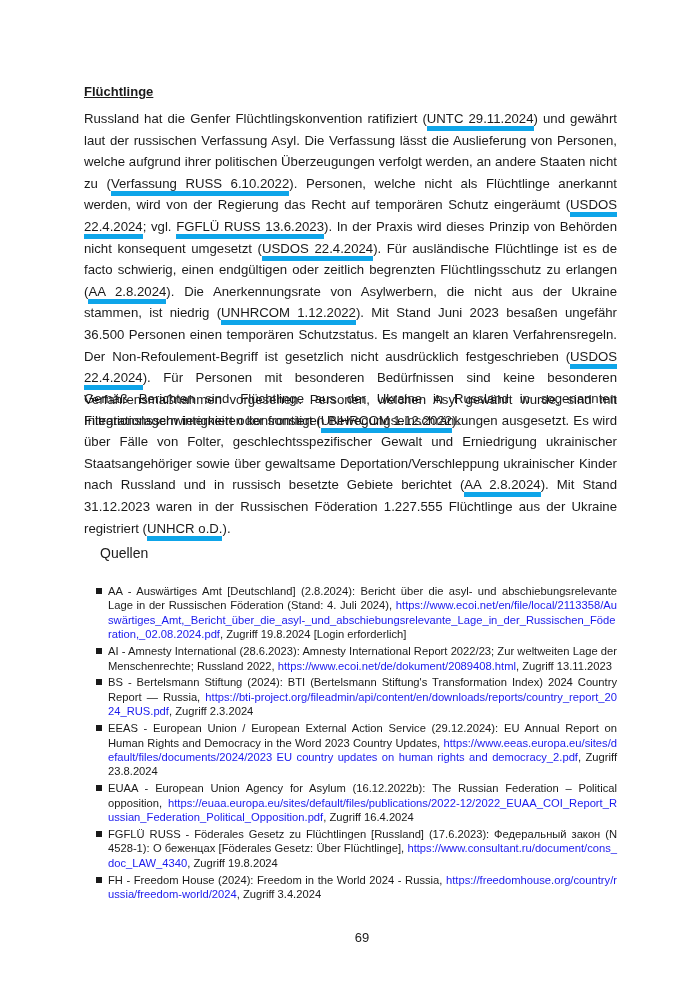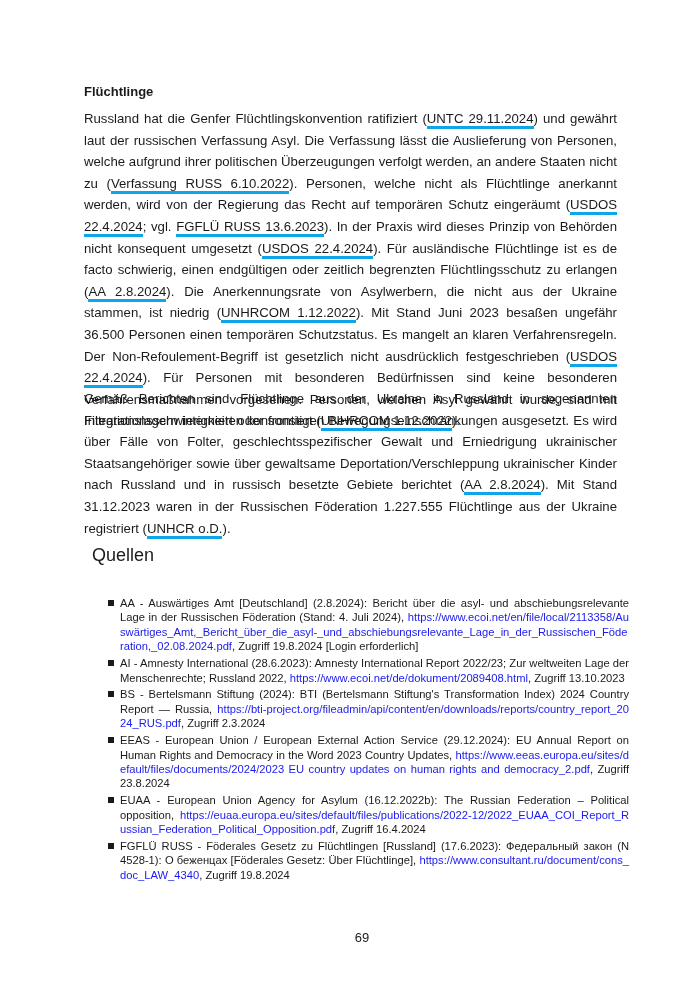--- a/index.html
+++ b/index.html
@@ -1,39 +1,40 @@
 <!DOCTYPE html>
 <html><head>
   <meta charset="utf-8">
   <style>
     html, body { margin: 0; padding: 0; background: #ffffff; }
     body { width: 700px; height: 990px; position: relative; overflow: hidden; font-family: "Liberation Sans", sans-serif; color: #1a1a1a; }
     .page { position: absolute; left: 84px; top: 0; width: 533px; }
-    .heading { position: absolute; top: 84px; left: 0; font-weight: bold; font-size: 13px; }
+    .heading { position: absolute; top: 84px; left: 0; font-weight: bold; font-size: 13px; text-decoration: underline; }
     .para { font-size: 13.2px; line-height: 21.6px; text-align: justify; margin: 0; hyphens: manual; }
     .p1 { position: absolute; top: 108px; left: 0; width: 533px; }
     .p2 { position: absolute; top: 388px; left: 0; width: 533px; }
-    .cite { text-decoration: none; border-bottom: 3px solid #0ea5e9; color: #1a1a1a; }
-    .quellen { position: absolute; top: 545px; left: 8px; font-size: 18px; }
-    .sources { position: absolute; top: 584px; left: 12px; width: 521px; list-style: none; margin: 12px; padding: 0; }
+    .cite { text-decoration: none; border-bottom: 5px solid #0ea5e9; color: #1a1a1a; }
+    .quellen { position: absolute; top: 545px; left: 16px; font-size: 14px; }
+    .sources { position: absolute; top: 584px; left: 12px; width: 521px; list-style: none; margin: 0; padding: 0; }
     .sources li { position: relative; font-size: 11.2px; line-height: 14.4px; text-align: justify; padding-left: 12px; margin-bottom: 2.5px; }
     .bullet { position: absolute; left: 0; top: 4px; width: 6px; height: 6px; background: #1a1a1a; }
     .link { color: #1a1aee; text-decoration: none; word-break: break-all; }
     .pagenum { position: absolute; top: 930px; left: 0; width: 700px; text-align: center; font-size: 13px; padding-left: 12px; }
   </style>
 </head>
 <body>
 
 <div class="page">
   <div class="heading">Flüchtlinge</div>
   <p class="para p1">Russland hat die Genfer Flüchtlingskonvention ratifiziert (<span class="cite">UNTC 29.11.2024</span>) und gewährt laut der russischen Verfassung Asyl. Die Verfassung lässt die Auslieferung von Personen, welche aufgrund ihrer politischen Überzeugungen verfolgt werden, an andere Staaten nicht zu (<span class="cite">Verfassung RUSS 6.10.2022</span>). Personen, welche nicht als Flüchtlinge anerkannt werden, wird von der Regierung das Recht auf temporären Schutz eingeräumt (<span class="cite">USDOS 22.4.2024</span>; vgl. <span class="cite">FGFLÜ RUSS 13.6.2023</span>). In der Praxis wird dieses Prinzip von Behörden nicht konsequent umgesetzt (<span class="cite">USDOS 22.4.2024</span>). Für ausländische Flüchtlinge ist es de facto schwierig, einen endgültigen oder zeitlich begrenzten Flüchtlingsschutz zu erlangen (<span class="cite">AA 2.8.2024</span>). Die Anerkennungsrate von Asylwerbern, die nicht aus der Ukraine stammen, ist niedrig (<span class="cite">UNHRCOM 1.12.2022</span>). Mit Stand Juni 2023 besaßen ungefähr 36.500 Personen einen temporären Schutzstatus. Es mangelt an klaren Verfahrensregeln. Der Non-Refoulement-Begriff ist gesetzlich nicht ausdrücklich festgeschrieben (<span class="cite">USDOS 22.4.2024</span>). Für Personen mit besonderen Bedürfnissen sind keine besonderen Verfahrensmaßnahmen vorgesehen. Personen, welchen Asyl gewährt wurde, sind mit Integrationsschwierigkeiten konfrontiert (<span class="cite">UNHRCOM 1.12.2022</span>).</p>
   <p class="para p2">Gemäß Berichten sind Flüchtlinge aus der Ukraine in Russland in sogenannten Filtrationslagern interniert oder sonstigen Bewegungseinschränkungen ausgesetzt. Es wird über Fälle von Folter, geschlechtsspezifischer Gewalt und Erniedrigung ukrainischer Staatsangehöriger sowie über gewaltsame Deportation/Verschleppung ukrainischer Kinder nach Russland und in russisch besetzte Gebiete berichtet (<span class="cite">AA 2.8.2024</span>). Mit Stand 31.12.2023 waren in der Russischen Föderation 1.227.555 Flüchtlinge aus der Ukraine registriert (<span class="cite">UNHCR o.D.</span>).</p>
   <div class="quellen">Quellen</div>
   <ul class="sources">
       <li><span class="bullet"></span><span>AA - Auswärtiges Amt [Deutschland] (2.8.2024): Bericht über die asyl- und abschiebungsrelevante Lage in der Russischen Föderation (Stand: 4. Juli 2024), </span><span class="link">https://www.ecoi.net/en/file/local/2113358/Auswärtiges_Amt,_Bericht_über_die_asyl-_und_abschiebungsrelevante_Lage_in_der_Russischen_Föderation,_02.08.2024.pdf</span><span>, Zugriff 19.8.2024 [Login erforderlich]</span></li>
-      <li><span class="bullet"></span><span>AI - Amnesty International (28.6.2023): Amnesty International Report 2022/23; Zur weltweiten Lage der Menschenrechte; Russland 2022, </span><span class="link">https://www.ecoi.net/de/dokument/2089408.html</span><span>, Zugriff 13.10.2023</span></li>
+      <li><span class="bullet"></span><span>AI - Amnesty International (28.6.2023): Amnesty International Report 2022/23; Zur weltweiten Lage der Menschenrechte; Russland 2022, </span><span class="link">https://www.ecoi.net/de/dokument/2089408.html</span><span>, Zugriff 13.11.2023</span></li>
       <li><span class="bullet"></span><span>BS - Bertelsmann Stiftung (2024): BTI (Bertelsmann Stiftung's Transformation Index) 2024 Country Report — Russia, </span><span class="link">https://bti-project.org/fileadmin/api/content/en/downloads/reports/country_report_2024_RUS.pdf</span><span>, Zugriff 2.3.2024</span></li>
       <li><span class="bullet"></span><span>EEAS - European Union / European External Action Service (29.12.2024): EU Annual Report on Human Rights and Democracy in the Word 2023 Country Updates, </span><span class="link">https://www.eeas.europa.eu/sites/default/files/documents/2024/2023 EU country updates on human rights and democracy_2.pdf</span><span>, Zugriff 23.8.2024</span></li>
       <li><span class="bullet"></span><span>EUAA - European Union Agency for Asylum (16.12.2022b): The Russian Federation – Political opposition, </span><span class="link">https://euaa.europa.eu/sites/default/files/publications/2022-12/2022_EUAA_COI_Report_Russian_Federation_Political_Opposition.pdf</span><span>, Zugriff 16.4.2024</span></li>
       <li><span class="bullet"></span><span>FGFLÜ RUSS - Föderales Gesetz zu Flüchtlingen [Russland] (17.6.2023): Федеральный закон (N 4528-1): О беженцах [Föderales Gesetz: Über Flüchtlinge], </span><span class="link">https://www.consultant.ru/document/cons_doc_LAW_4340</span><span>, Zugriff 19.8.2024</span></li>
+      <li><span class="bullet"></span><span>FH - Freedom House (2024): Freedom in the World 2024 - Russia, </span><span class="link">https://freedomhouse.org/country/russia/freedom-world/2024</span><span>, Zugriff 3.4.2024</span></li>
     </ul>
 </div>
 <div class="pagenum">69</div>
 
 </body></html>

